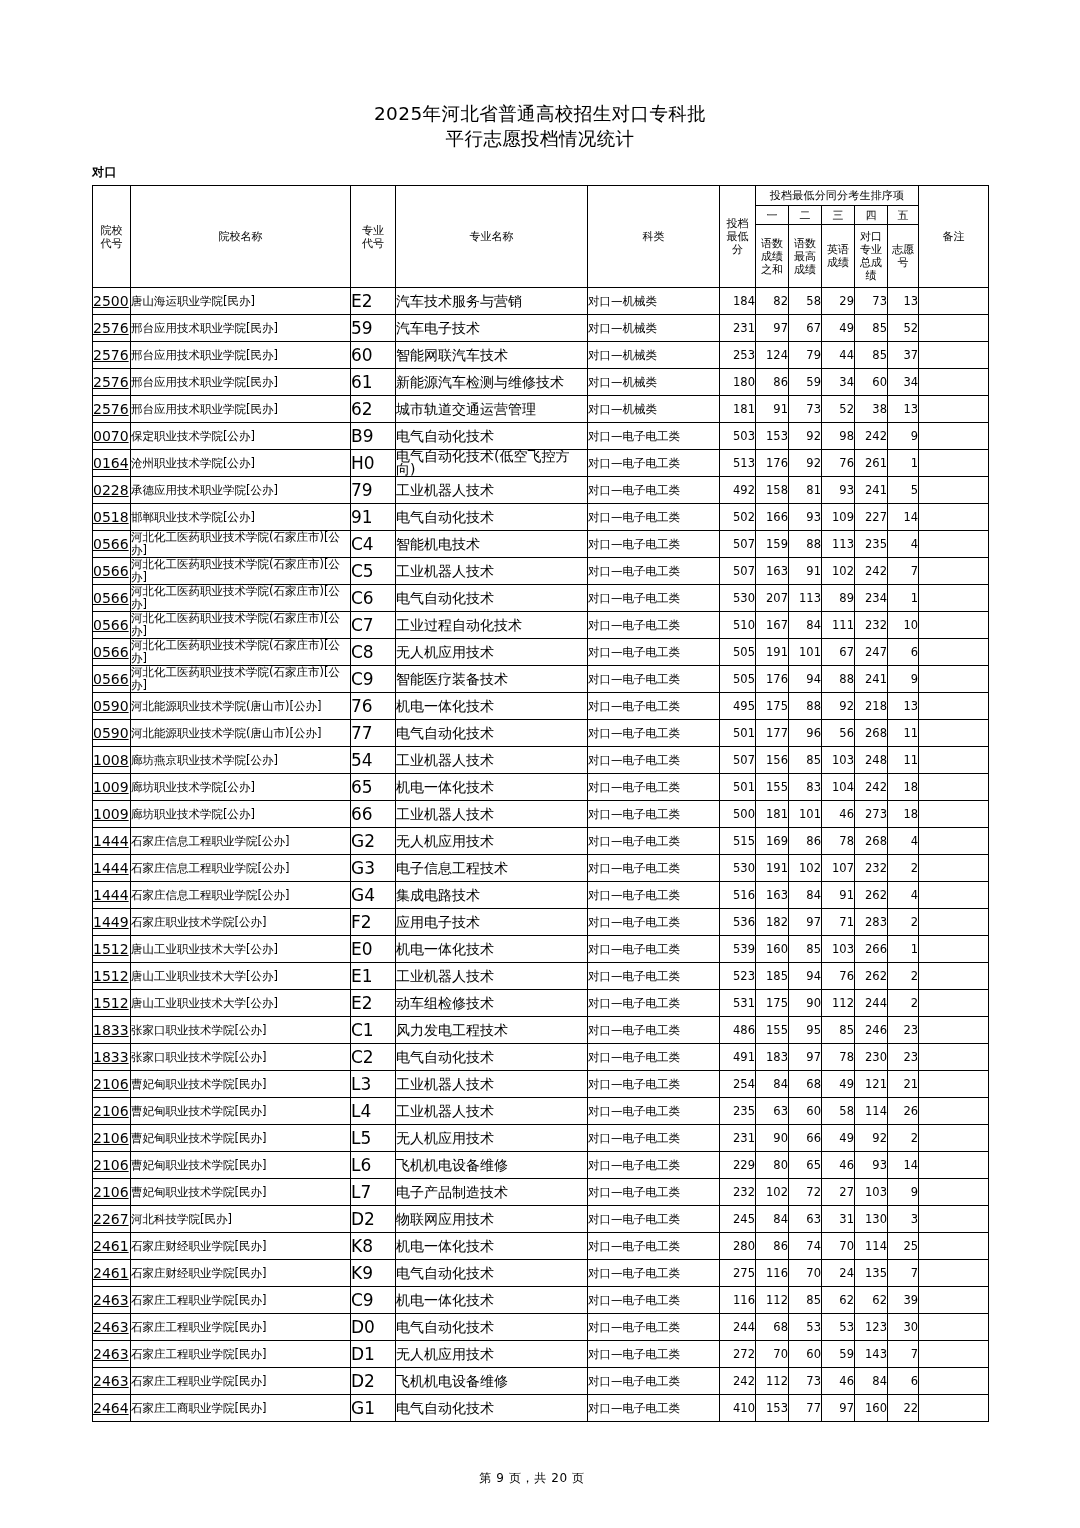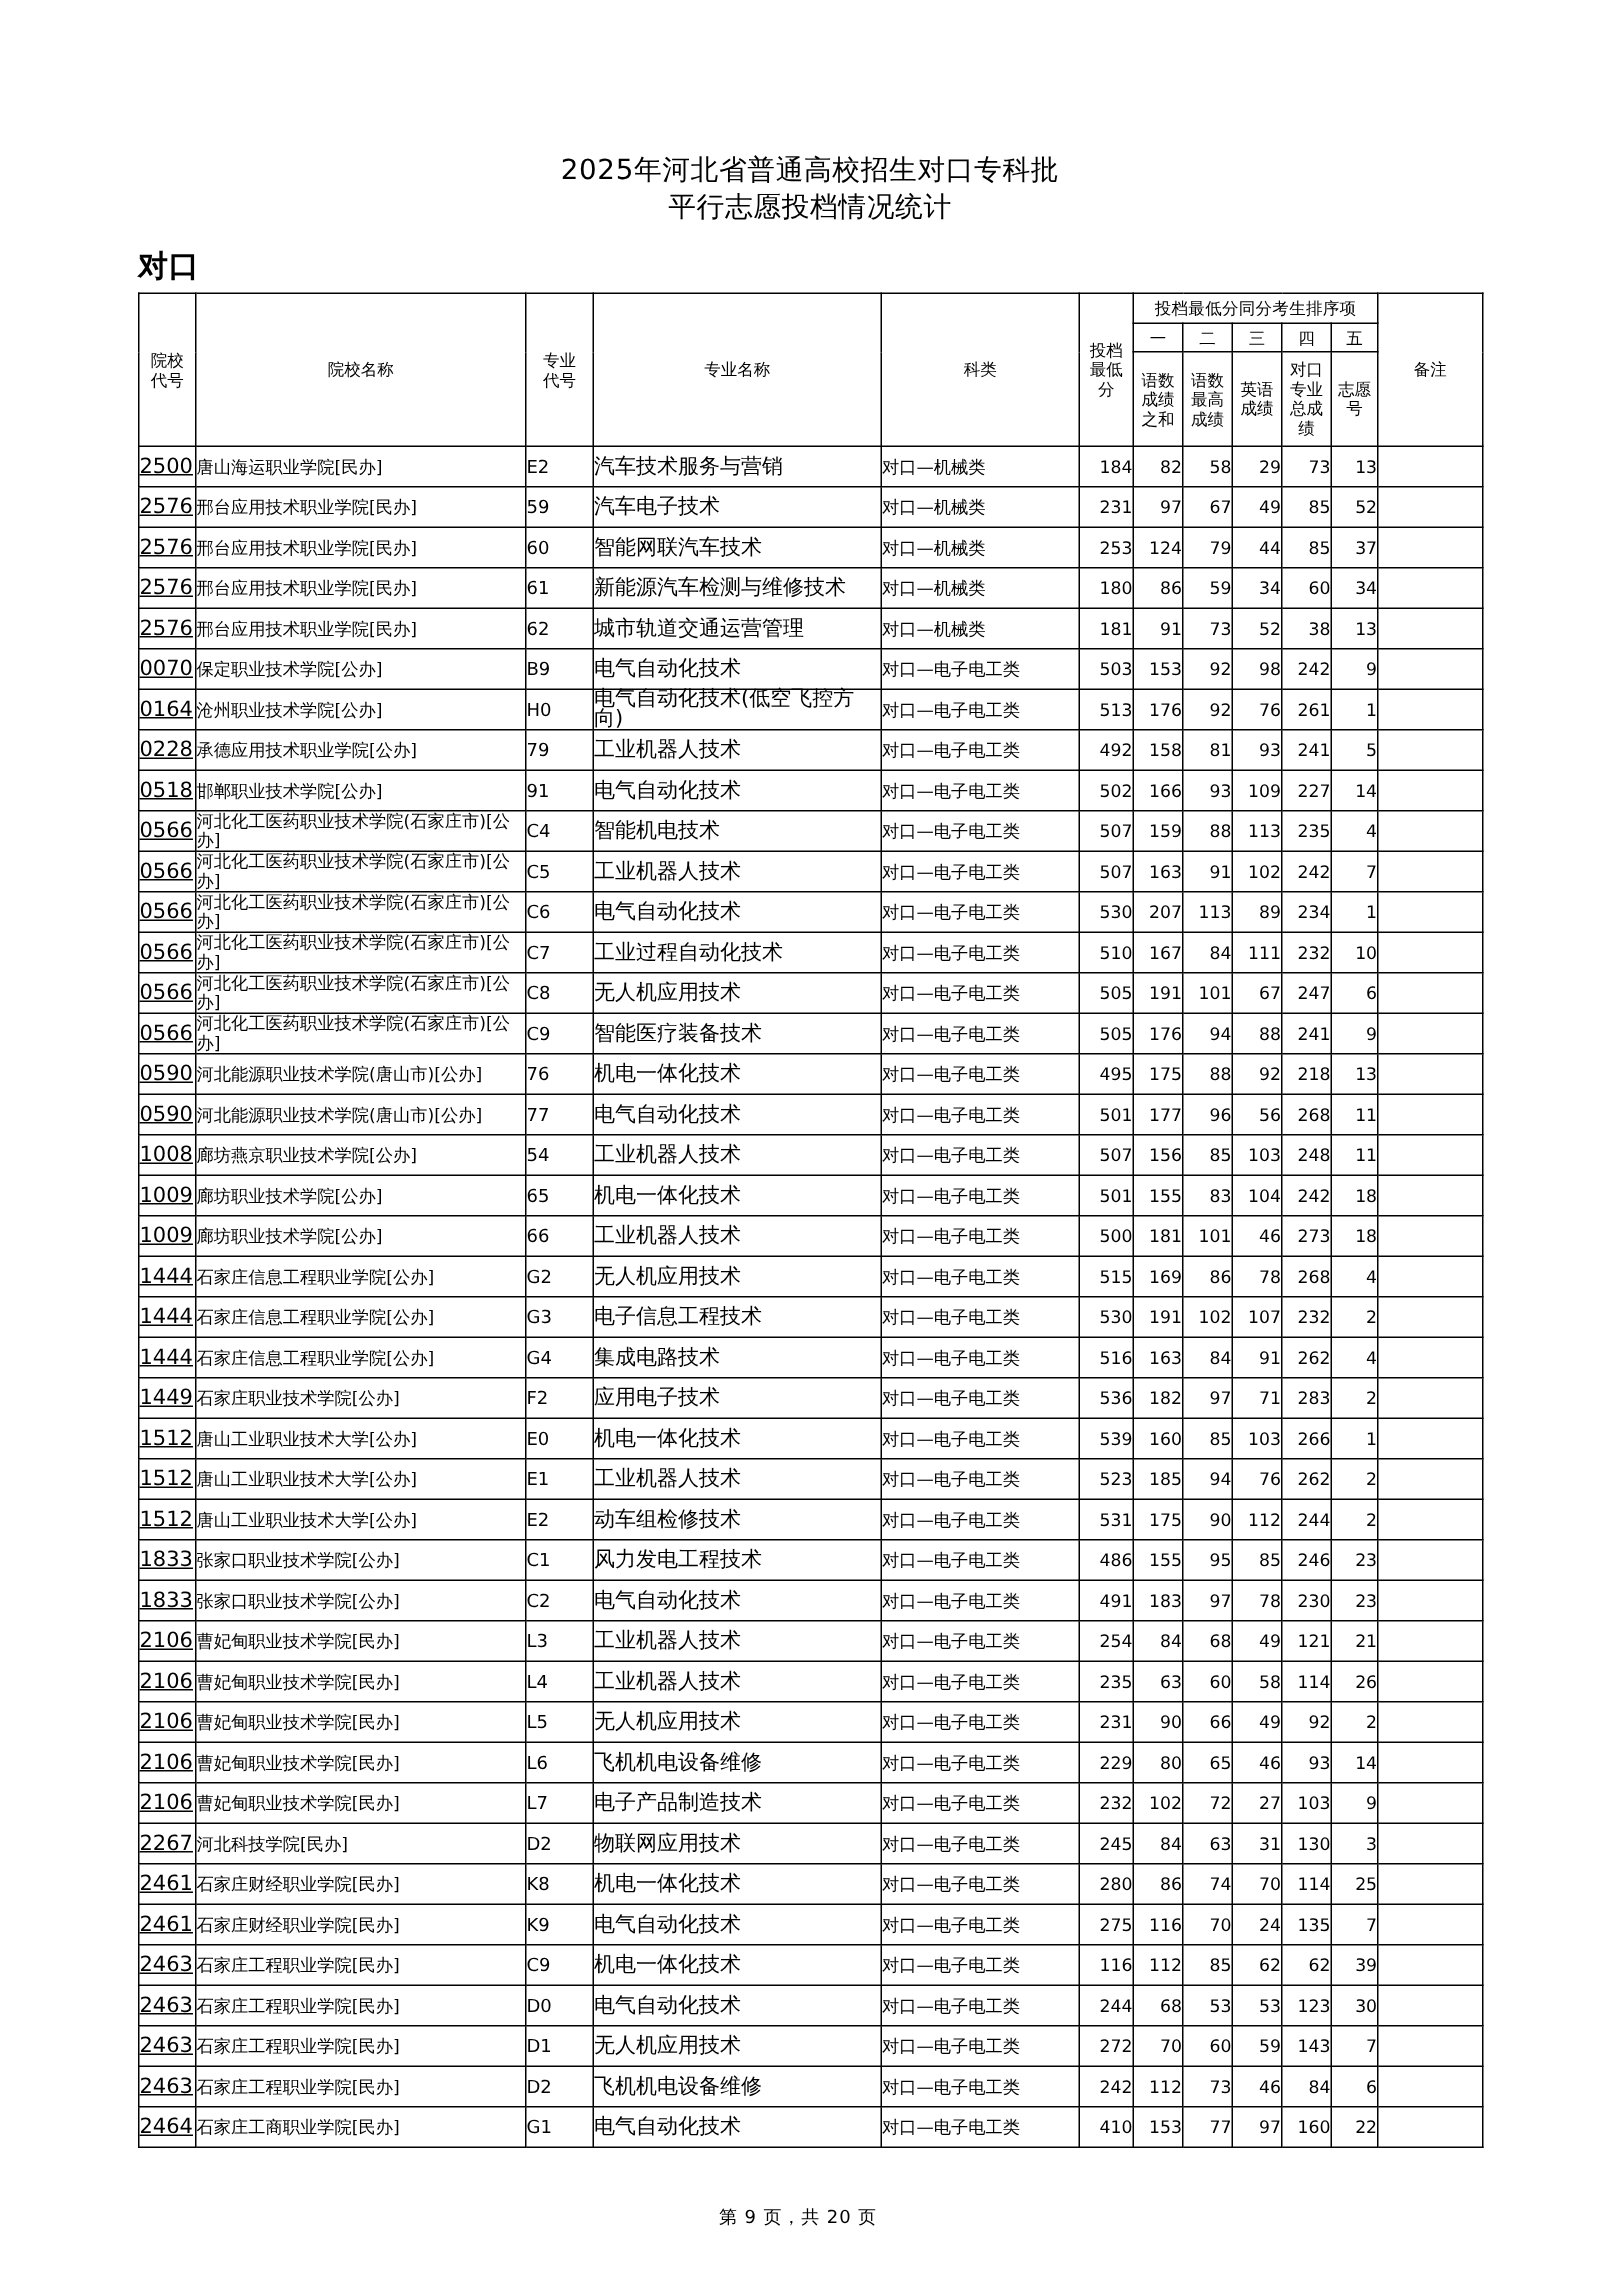--- a/index.html
+++ b/index.html
@@ -33,21 +33,21 @@
   .title-line {
     font-size: 18.5px;
     font-weight: normal;
     line-height: 25px;
     letter-spacing: 0.4px;
   }
 
   
   .section-label {
     margin: 13px 15px 4px 92px;
-    font-size: 20px;
+    font-size: 12px;
     font-weight: bold;
     letter-spacing: 0.5px;
     font-family: Liberation Serif, serif;
   }
 
   
   .tbl-wrap {
     margin-left: 92px;
     width: 896px;
   }
@@ -101,21 +101,21 @@
   }
   td.c-school {
     text-align: left;
     padding: 2px 3px 2px 5px;
     font-size: 11.5px;
     line-height: 14px;
   }
   td.c-majorcode {
     text-align: left;
     padding: 2px 3px 2px 5px;
-    font-size: 12px;
+    font-size: 17px;
   }
   td.c-major {
     text-align: left;
     padding: 2px 3px 2px 5px;
     font-size: 14px;
   }
   td.c-cat {
     text-align: left;
     padding: 2px 3px 2px 5px;
     font-size: 11.5px;

